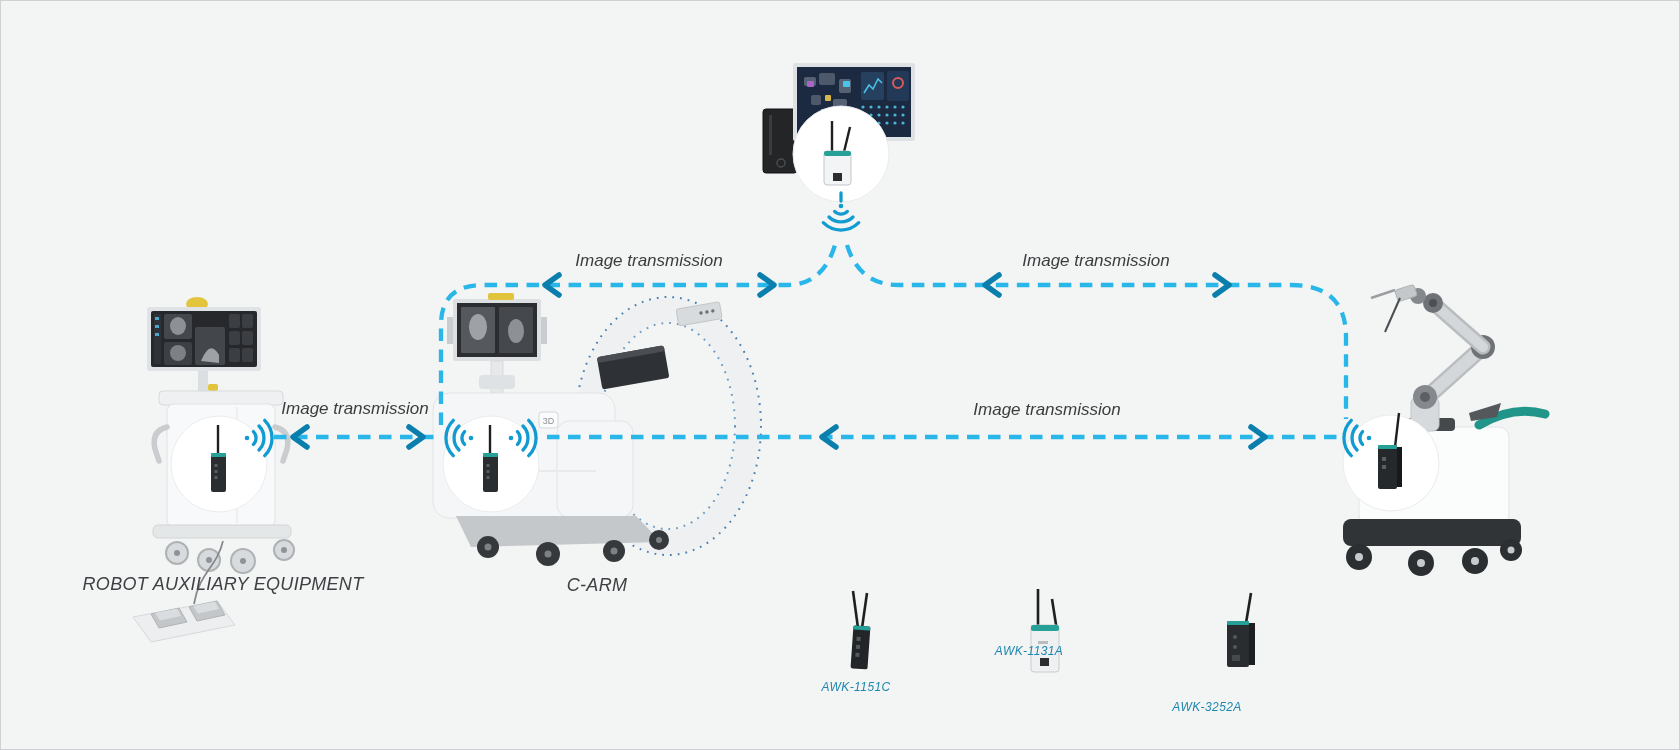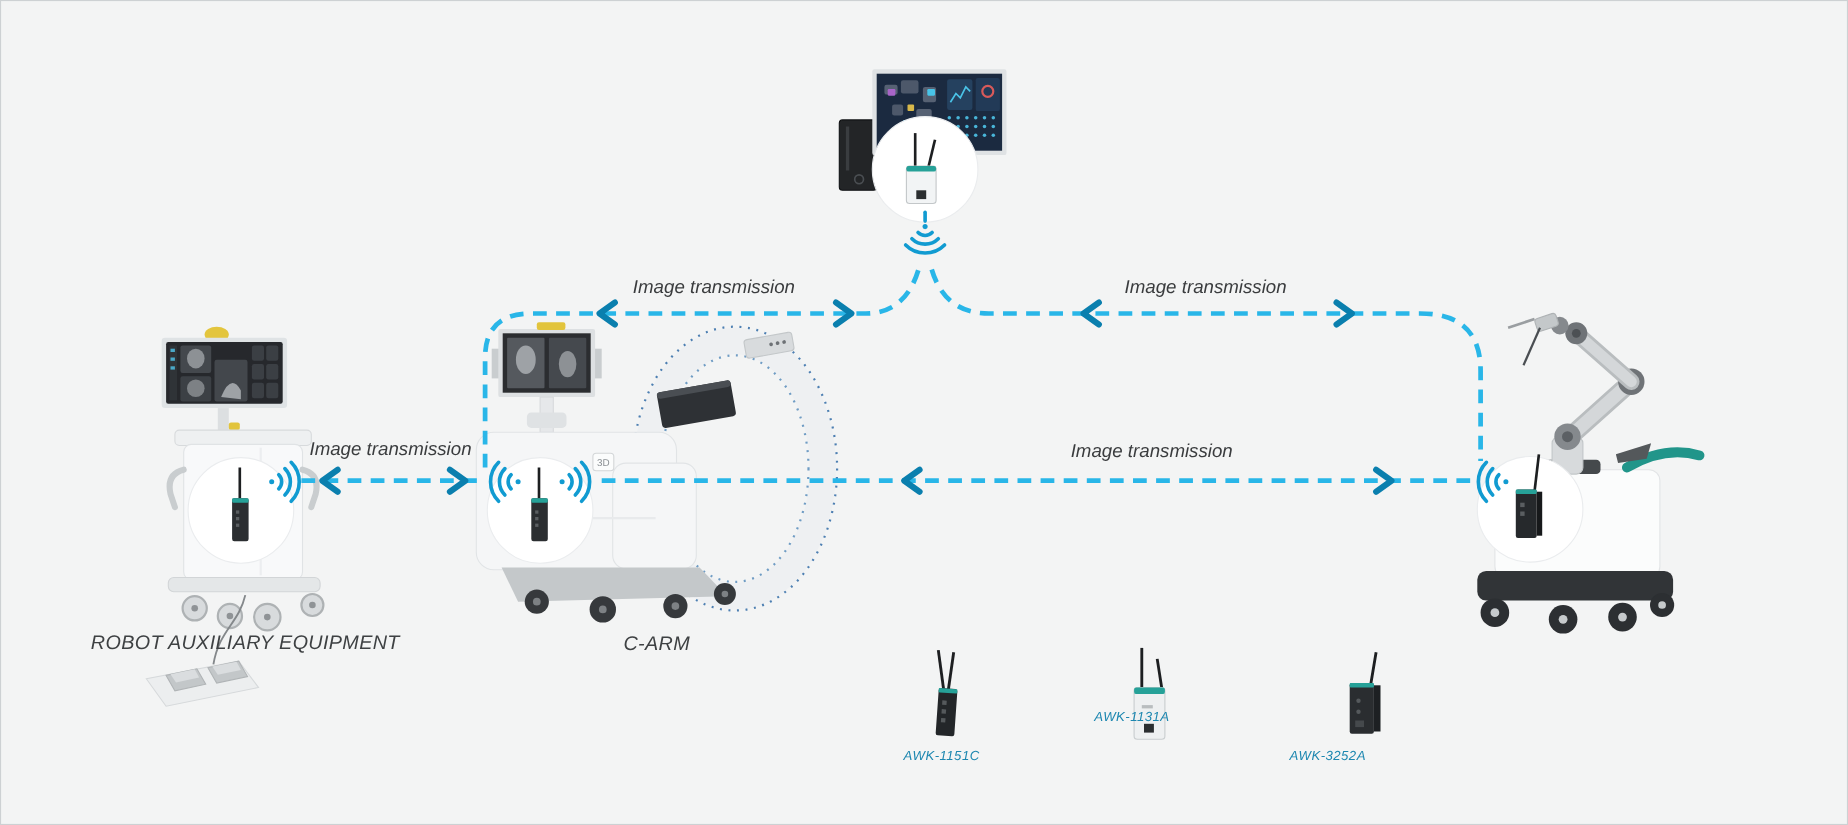--- a/index.html
+++ b/index.html
@@ -322,14 +322,14 @@
   <div class="lbl link-label" style="left:648px;top:250px">Image transmission</div>
   <div class="lbl link-label" style="left:1095px;top:250px">Image transmission</div>
   <div class="lbl link-label" style="left:354px;top:398px">Image transmission</div>
   <div class="lbl link-label" style="left:1046px;top:399px">Image transmission</div>
 
   <div class="lbl node-label" style="left:222px;top:573px">ROBOT AUXILIARY EQUIPMENT</div>
   <div class="lbl node-label" style="left:596px;top:574px">C-ARM</div>
 
   <div class="lbl product-label" style="left:855px;top:680px">AWK-1151C</div>
   <div class="lbl product-label" style="left:1028px;top:644px">AWK-1131A</div>
-  <div class="lbl product-label" style="left:1206px;top:680px">AWK-3252A</div>
+  <div class="lbl product-label" style="left:1206px;top:700px">AWK-3252A</div>
 </div>
 
 </body></html>

